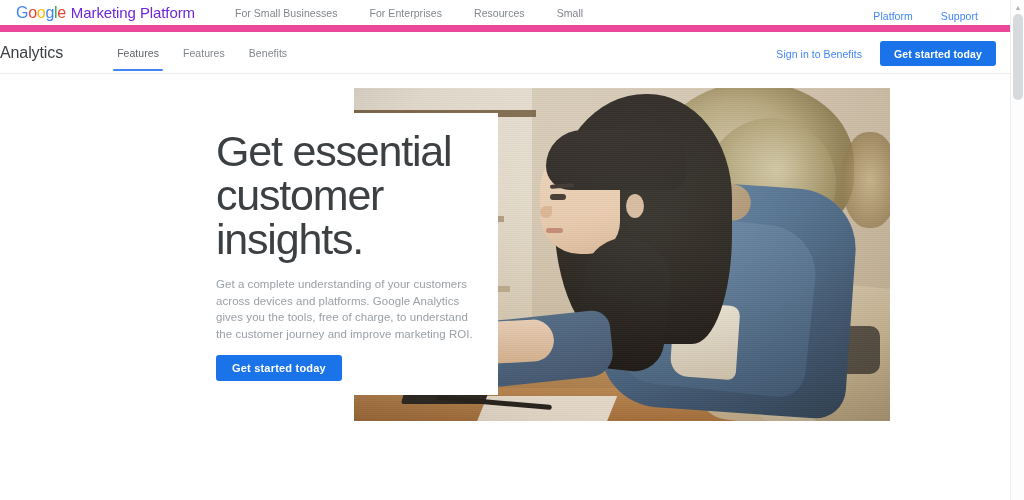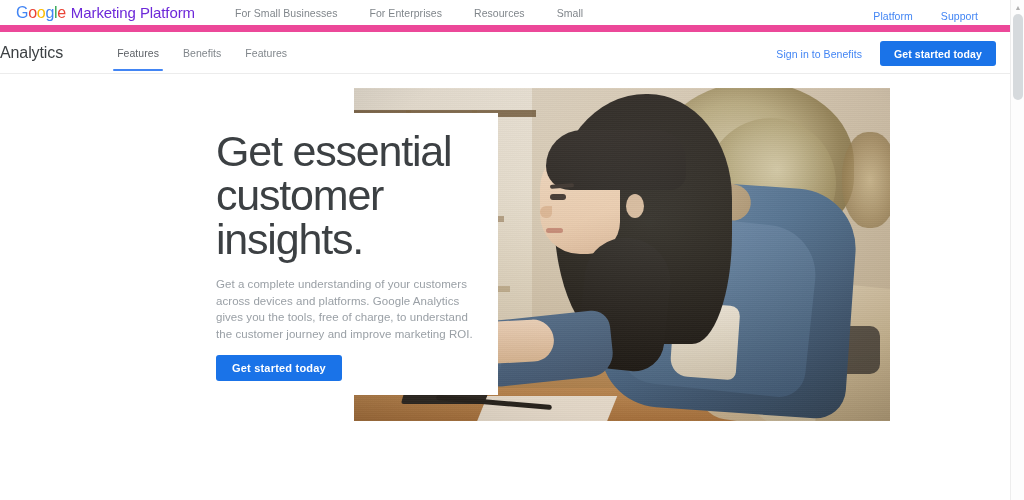--- a/index.html
+++ b/index.html
@@ -254,22 +254,22 @@
     <div class="topright">
       <a href="#">Platform</a>
       <a href="#">Support</a>
     </div>
   </div>
 
   <div class="prodbar">
     <div class="prod-title">Analytics</div>
     <div class="prodnav">
       <a href="#" class="tab active">Features</a>
+      <a href="#" class="tab">Features</a>
       <a href="#" class="tab">Benefits</a>
-      <a href="#" class="tab">Features</a>
     </div>
     <div class="prodright">
       <a href="#" class="signin">Sign in to Benefits</a>
       <button class="btn-primary">Get started today</button>
     </div>
   </div>
 
   <div class="hero">
 
     <div class="hero-photo">

